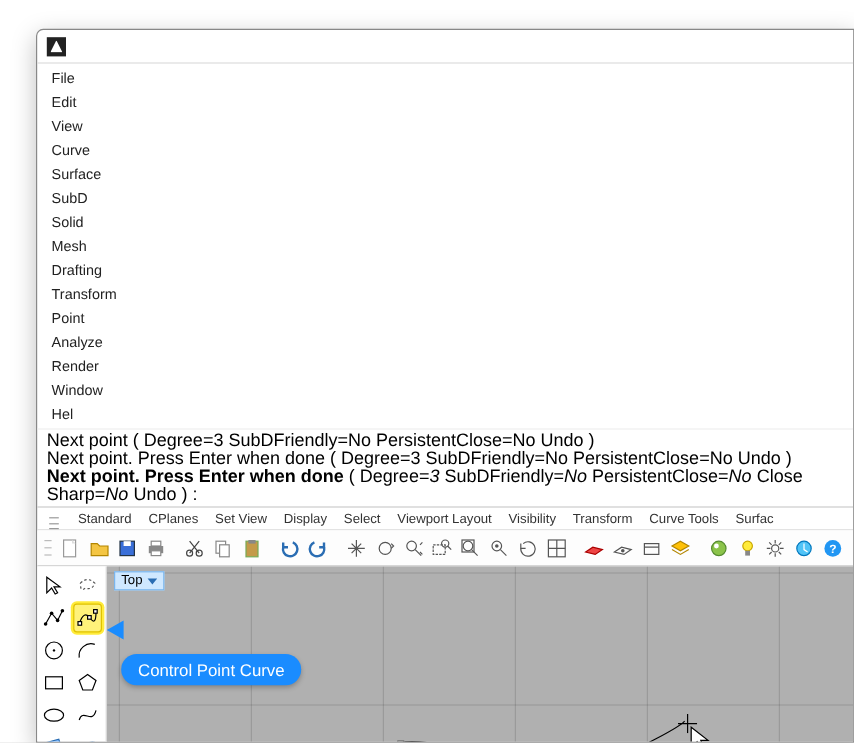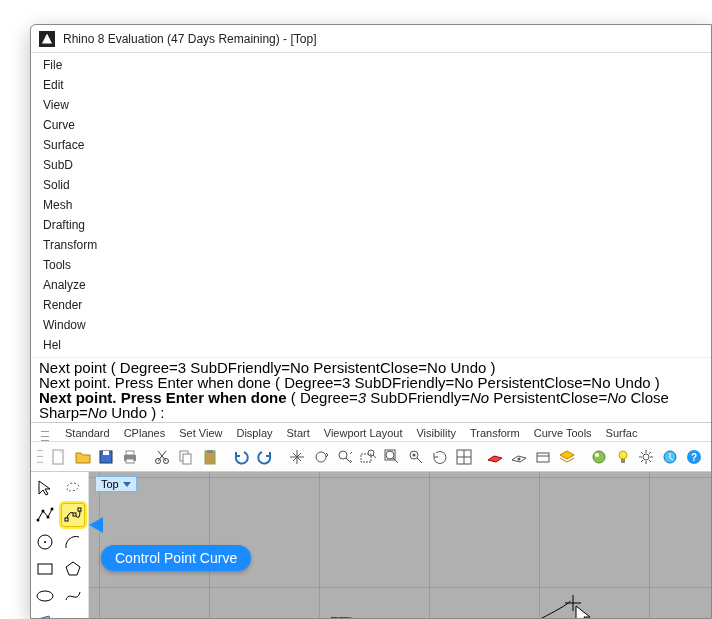--- a/index.html
+++ b/index.html
@@ -40,35 +40,34 @@
   .cursor { position:absolute; }
   .cross { position:absolute; }
 </style>
 </head>
 <body>
 
 <div class="outer-frame">
 
   <div class="titlebar">
     <span class="icon"></span>
-    <span class="title">Rhino 8 Evaluation (47 Days Remaining) - [Top]</span>
   </div>
 
   <div class="menubar">
     <span class="menuitem">File</span>
     <span class="menuitem">Edit</span>
     <span class="menuitem">View</span>
     <span class="menuitem">Curve</span>
     <span class="menuitem">Surface</span>
     <span class="menuitem">SubD</span>
     <span class="menuitem">Solid</span>
     <span class="menuitem">Mesh</span>
     <span class="menuitem">Drafting</span>
     <span class="menuitem">Transform</span>
-    <span class="menuitem">Tools</span>
+    <span class="menuitem">Point</span>
     <span class="menuitem">Analyze</span>
     <span class="menuitem">Render</span>
     <span class="menuitem">Window</span>
     <span class="menuitem">Hel</span>
   </div>
 
   <div class="cmdlog">
     <div class="cut" style="overflow:hidden; text-decoration:line-through; opacity:.4; height:0">Start of curve ( Degree=3  SubDFriendly=No  PersistentClose=No )</div>
     <div>Next point ( Degree=3  SubDFriendly=No  PersistentClose=No  Undo )</div>
     <div>Next point. Press Enter when done ( Degree=3  SubDFriendly=No  PersistentClose=No  Undo )</div>
@@ -80,21 +79,21 @@
   <div class="tabrow">
     <span class="tabgrip">
         <span></span>
         <span></span>
         <span></span>
       </span>
     <span class="tab">Standard</span>
     <span class="tab">CPlanes</span>
     <span class="tab">Set View</span>
     <span class="tab">Display</span>
-    <span class="tab">Start</span>
+    <span class="tab">Select</span>
     <span class="tab">Viewport Layout</span>
     <span class="tab">Visibility</span>
     <span class="tab">Transform</span>
     <span class="tab">Curve Tools</span>
     <span class="tab">Surfac</span>
   </div>
 
   <div class="toolbar">
     <span class="grip">
         <span></span>

